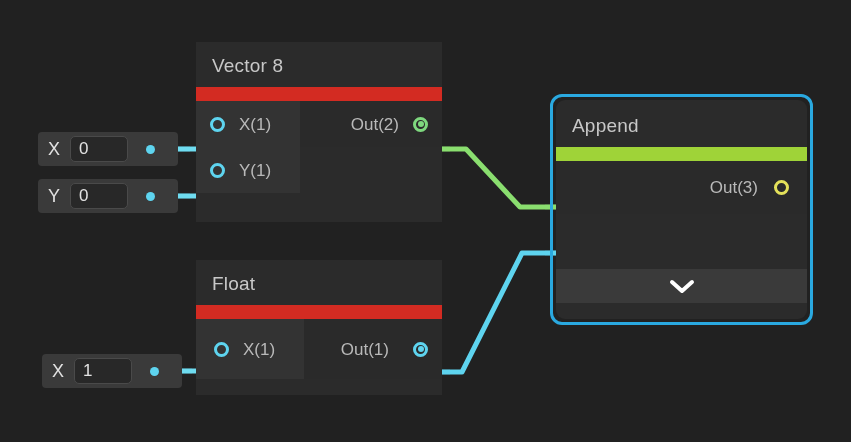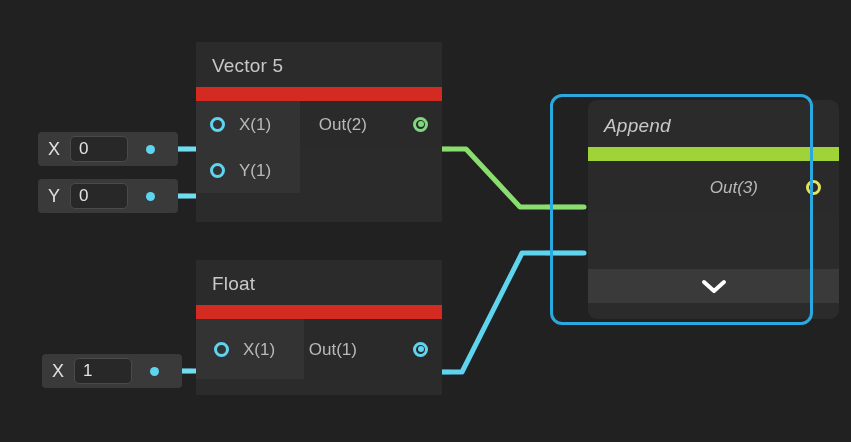--- a/index.html
+++ b/index.html
@@ -58,21 +58,20 @@
     flex: 1 1 auto;
   }
   .port-row {
     display: flex;
     align-items: center;
     height: 46px;
     white-space: nowrap;
   }
   .port-row.out {
     justify-content: flex-end;
-    gap: 32px;
   }
   .port-label {
     color: #b9b9b9;
     font-size: 17px;
     line-height: 1;
   }
 
   
   .port {
     width: 15px; height: 15px;
@@ -172,21 +171,21 @@
     <path d="M 175 149 L 219 149" fill="none" stroke="#6fdcf0" stroke-width="5" stroke-linecap="round"></path>
     <path d="M 175 196 L 219 196" fill="none" stroke="#6fdcf0" stroke-width="5" stroke-linecap="round"></path>
     <path d="M 178 371 L 222 371" fill="none" stroke="#6fdcf0" stroke-width="5" stroke-linecap="round"></path>
 
     <path d="M 416 149 L 466 149 L 520 207 L 584 207" fill="none" stroke="#8ade6f" stroke-width="5" stroke-linecap="round" stroke-linejoin="round"></path>
 
     <path d="M 416 372 L 462 372 L 522 253 L 584 253" fill="none" stroke="#5ed4ef" stroke-width="5" stroke-linecap="round" stroke-linejoin="round"></path>
   </svg>
 
   <div class="node" style="left:196px; top:42px; width:246px; height:180px;">
-    <div class="node-title">Vector 5</div>
+    <div class="node-title">Vector 8</div>
     <div class="accent-bar" style="background:#d32b22;"></div>
     <div class="node-body" style="height:106px;">
       <div class="col-in" style="width:104px; padding-left:14px;">
         <div class="port-row">
           <span class="port cyan"></span>
           <span class="port-label" style="margin-left:14px;">X(1)</span>
         </div>
         <div class="port-row">
           <span class="port cyan"></span>
           <span class="port-label" style="margin-left:14px;">Y(1)</span>
@@ -213,21 +212,21 @@
       </div>
       <div class="col-out" style="padding-right:14px;">
         <div class="port-row out" style="height:60px;">
           <span class="port-label" style="margin-right:24px;">Out(1)</span>
           <span class="port cyan filled"></span>
         </div>
       </div>
     </div>
   </div>
 
-  <div class="node" style="left:588px; top:100px; width:251px; height:219px; border-radius:9px;font-style:italic;">
+  <div class="node" style="left:556px; top:100px; width:251px; height:219px; border-radius:9px;">
     <div class="node-title" style="padding-top:16px;">Append</div>
     <div class="accent-bar" style="background:#9fd338;"></div>
     <div class="node-body" style="height:108px;">
       <div class="col-out" style="padding-right:18px;">
         <div class="port-row out" style="height:53px;">
           <span class="port-label" style="margin-right:16px;">Out(3)</span>
           <span class="port yellow"></span>
         </div>
       </div>
     </div>

